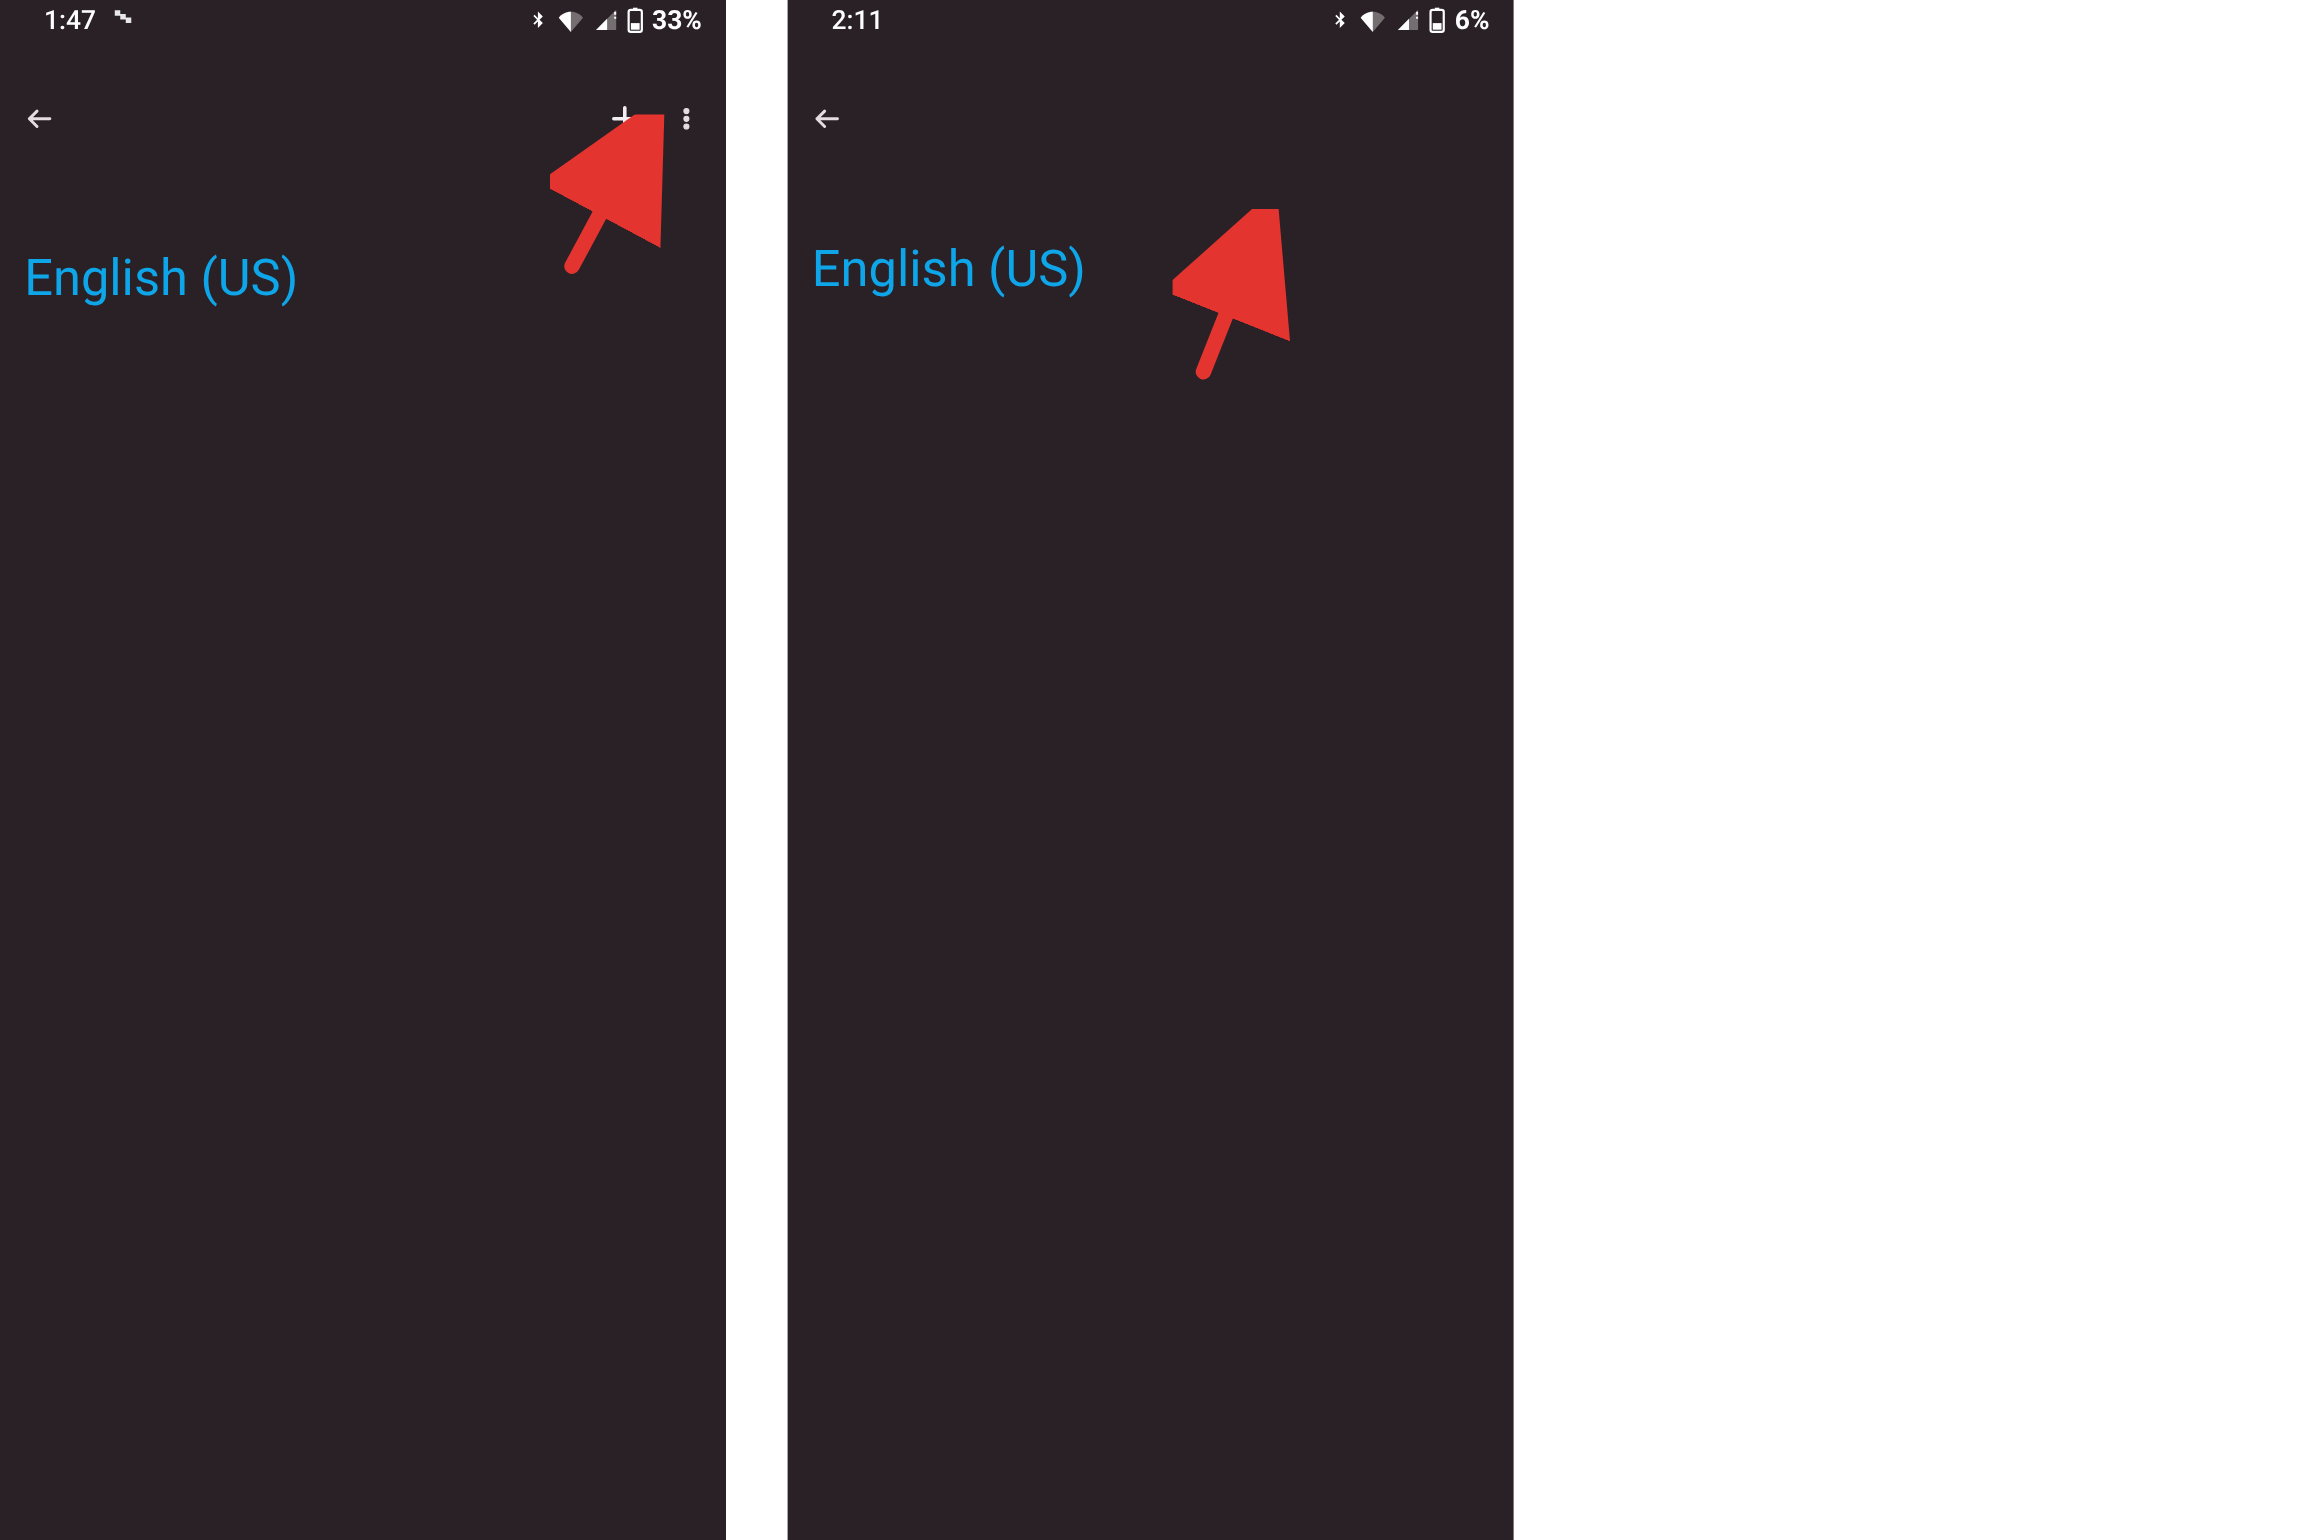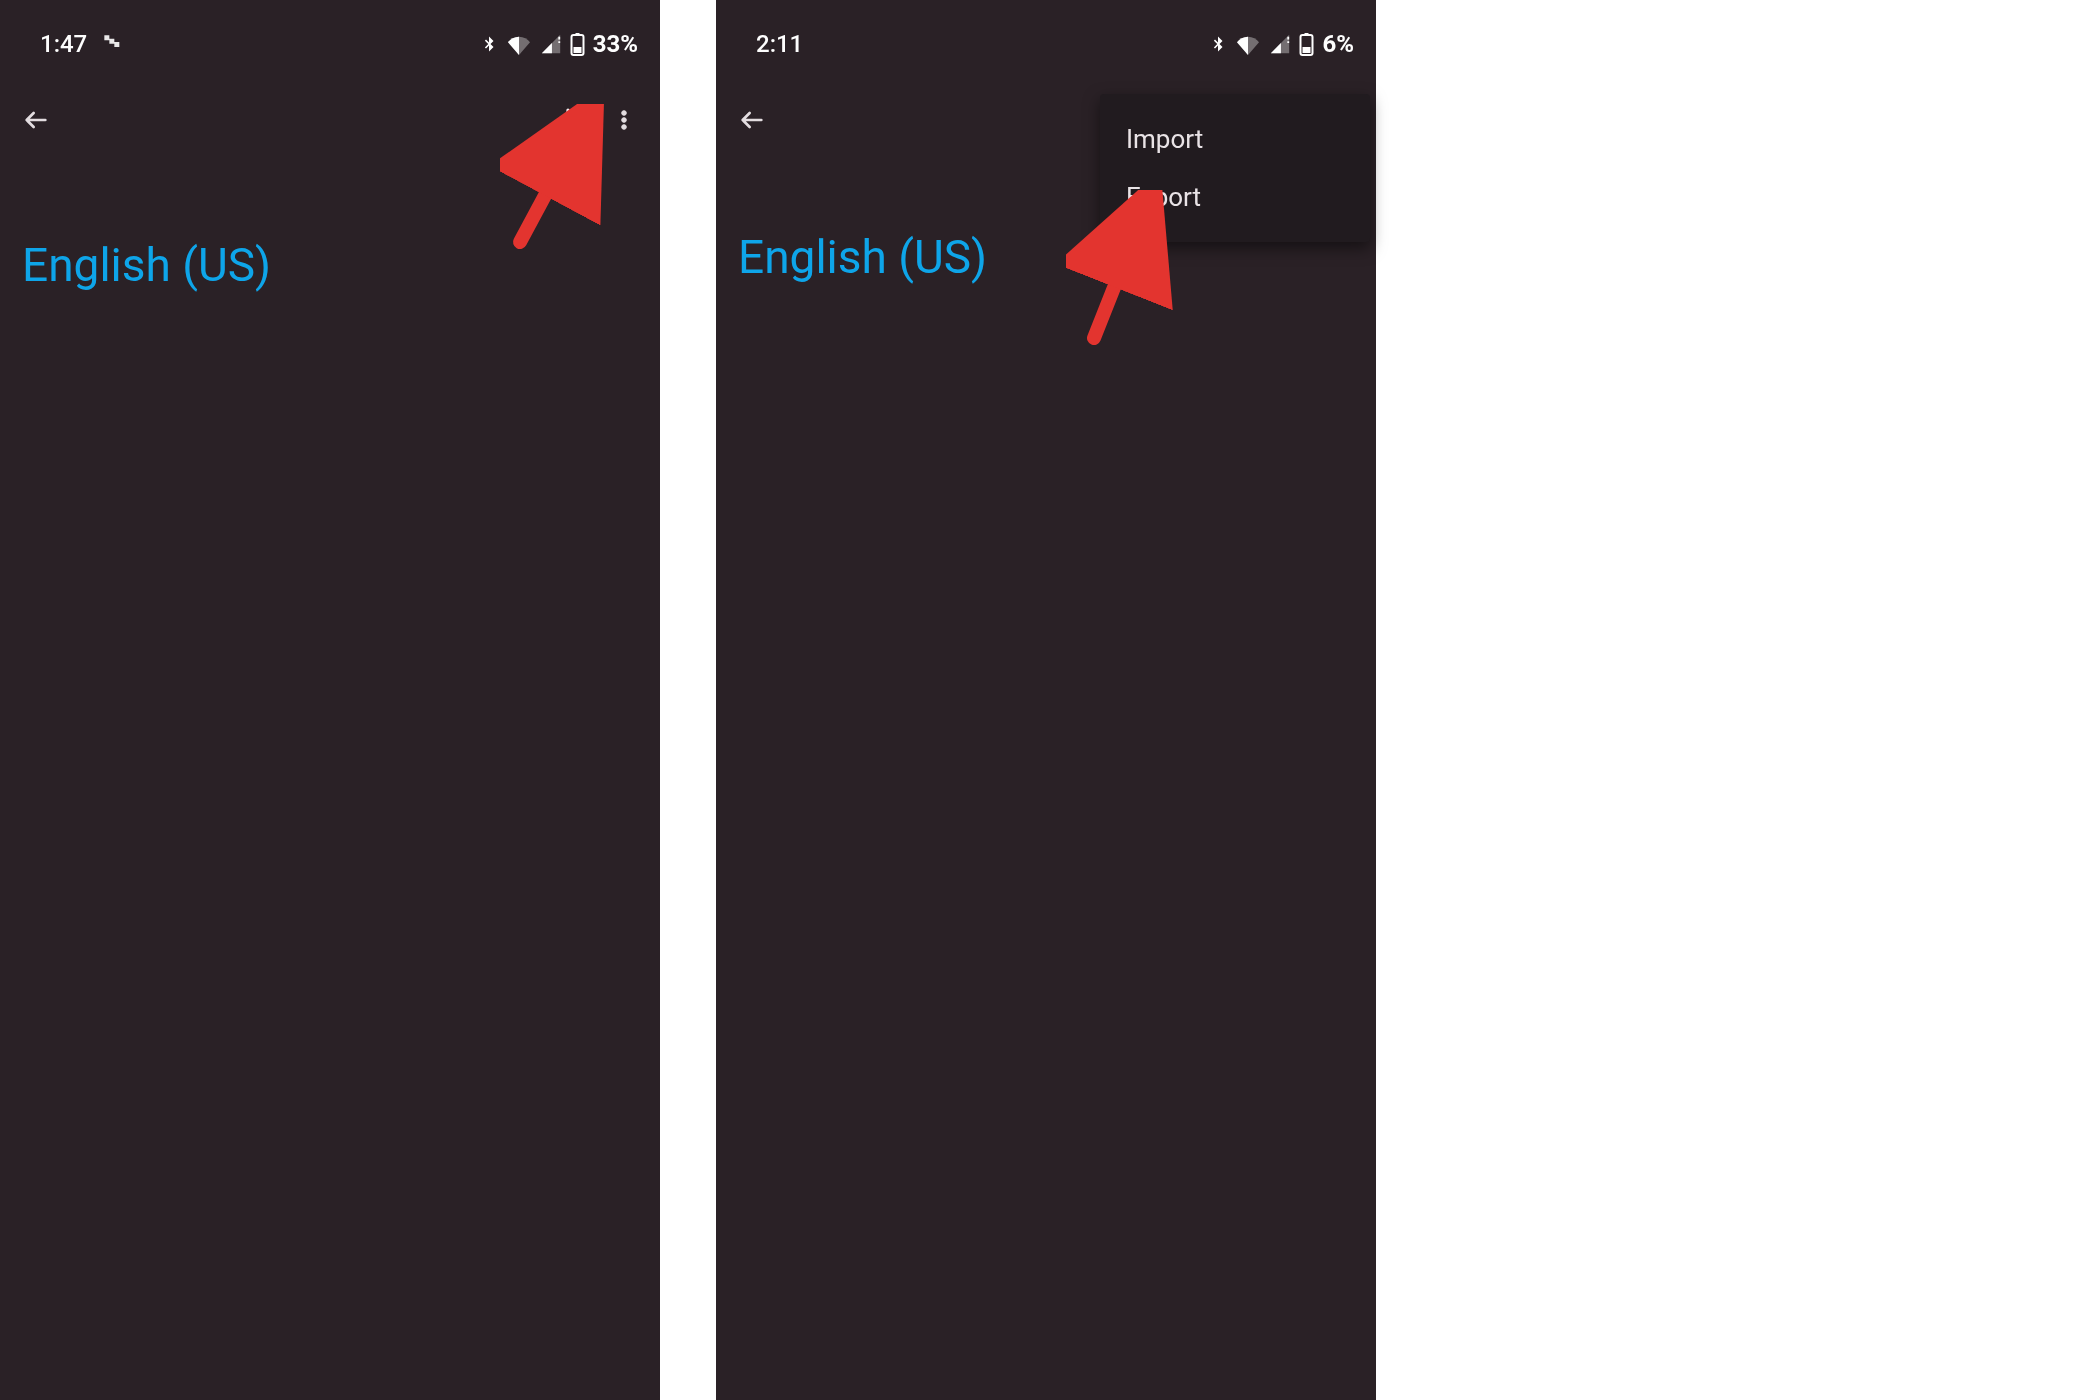--- a/index.html
+++ b/index.html
@@ -24,24 +24,24 @@
     height: 1400px;
     background: #2a2126;
     color: #e9e3e6;
   }
   .phone.left  { left: 0; }
   .phone.right { left: 716px; }
 
   
   .statusbar {
     display: flex;
-    align-items: center;
+    align-items: flex-start;
     justify-content: space-between;
     height: 56px;
-    padding: 16px 22px 0 40px;
+    padding: 4px 22px 0 40px;
     font-size: 24px;
     font-weight: 500;
     color: #fefefe;
   }
   .statusbar .sb-left {
     display: flex;
     align-items: center;
     gap: 14px;
   }
   .statusbar .sb-right {
@@ -238,24 +238,20 @@
         <svg width="28" height="28" viewBox="0 0 24 24">
             <path fill="none" stroke="#e3dde0" stroke-width="2.3" stroke-linecap="round" stroke-linejoin="round" d="M20 12H4M10 6l-6 6 6 6"></path>
           </svg>
       </div>
       <div class="spacer"></div>
     </div>
 
     <div class="page-title tight">English (US)</div>
 
 
-    <div class="popup">
-      <div class="menu-item">Import</div>
-      <div class="menu-item">Export</div>
-    </div>
 
     <svg class="arrow" style="left:350px; top:190px;" width="110" height="160" viewBox="0 0 110 160">
       <defs>
           <marker id="ah2" markerWidth="9" markerHeight="9" refX="5" refY="4.5" orient="auto">
         <path d="M0 0L9 4.5L0 9z" fill="#e3342f"></path>
           </marker>
         </defs>
       <line x1="28" y1="148" x2="74" y2="32" stroke="#e3342f" stroke-width="14" stroke-linecap="round" marker-end="url(#ah2)"></line>
     </svg>
   </div>

